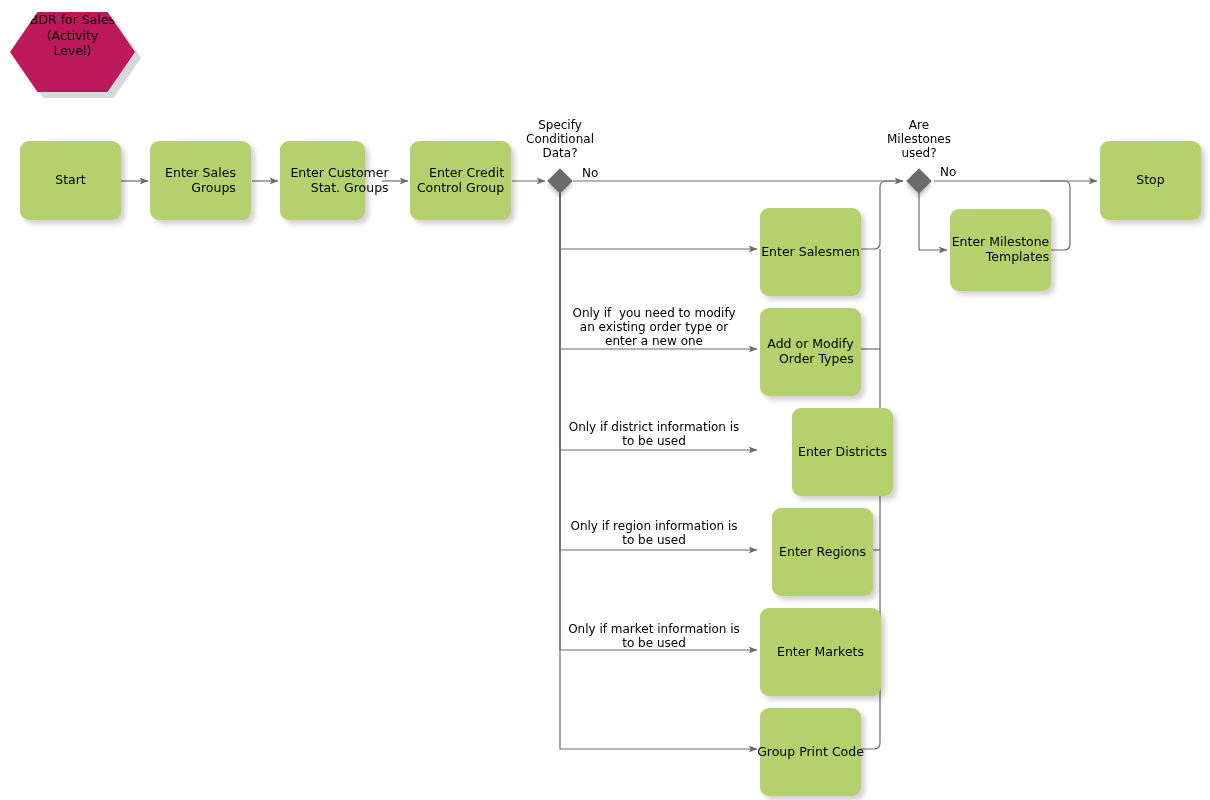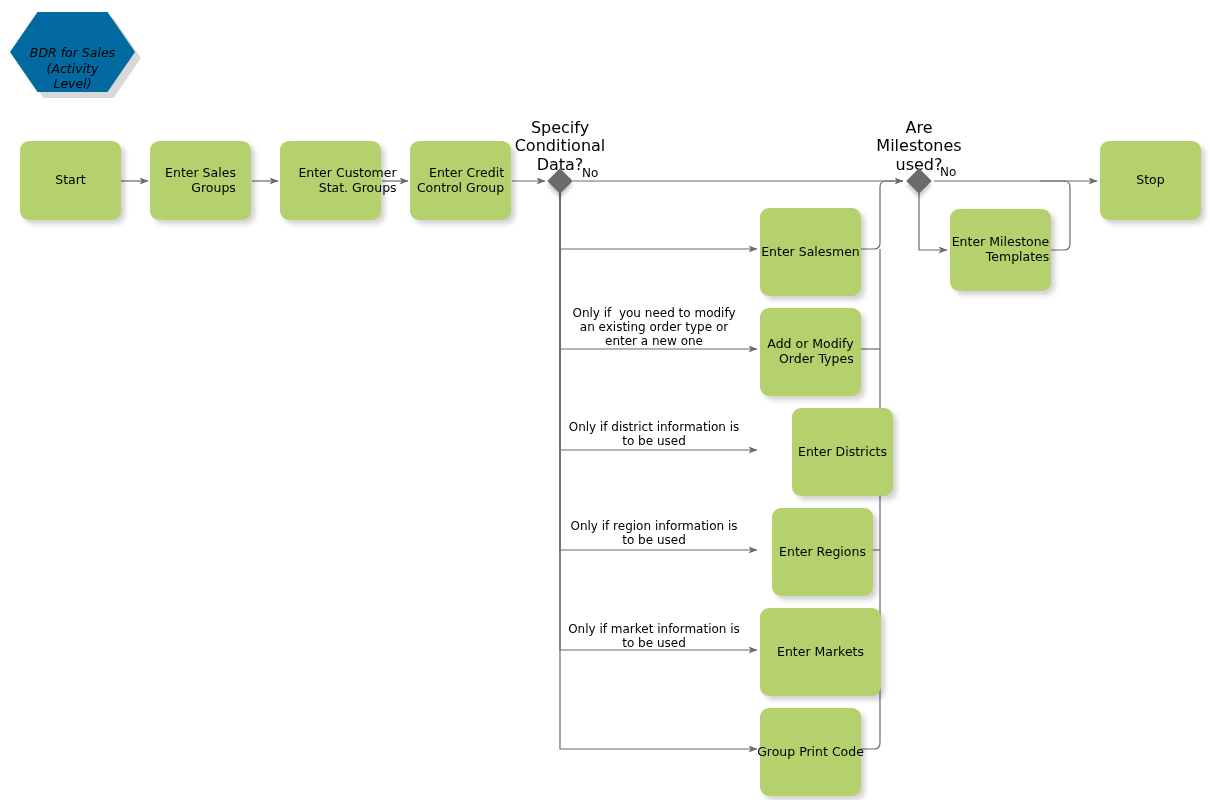--- a/index.html
+++ b/index.html
@@ -44,29 +44,28 @@
   }
   .terminal {
     background: #b4d16d;
     border-radius: 9px;
     font-size: 12.5px;
     box-shadow: 4px 4px 5px rgba(0,0,0,0.18);
   }
   .title-hex {
     position: absolute;
     display: flex;
-    align-items: flex-end;
+    align-items: flex-start;
     justify-content: center;
     text-align: center;
     font-size: 12.5px;
     color: #000000;
-    background: #0369a1;
+    background: #be185d;
     clip-path: polygon(22% 0%, 78% 0%, 100% 50%, 78% 100%, 22% 100%, 0% 50%);
     line-height: 1.25;
-    font-style: italic;
   }
   .title-hex-shadow {
     position: absolute;
     background: #d8d8d8;
     clip-path: polygon(22% 0%, 78% 0%, 100% 50%, 78% 100%, 22% 100%, 0% 50%);
   }
   .decision {
     position: absolute;
     background: #6b6b6b;
     transform: rotate(45deg);
@@ -75,21 +74,21 @@
   .edge-label {
     position: absolute;
     font-size: 12px;
     color: #000000;
     text-align: center;
     line-height: 1.15;
     white-space: pre;
   }
   .node-caption {
     position: absolute;
-    font-size: 16px;
+    font-size: 12px;
     color: #000000;
     text-align: center;
     line-height: 1.15;
     white-space: pre;
   }
   .flag-no {
     position: absolute;
     font-size: 12px;
     color: #000000;
   }
@@ -147,21 +146,21 @@
 
   <div class="node terminal" style="left:20px; top:141px; width:101px; height:79px;">
     <span style="white-space:pre;">Start</span>
   </div>
 
   <div class="node activity" style="left:150px; top:141px; width:101px; height:79px;">
     <span style="white-space:pre;">Enter Sales
 Groups</span>
   </div>
 
-  <div class="node activity" style="left:280px; top:141px; width:101px; height:79px;padding-left:39px;">
+  <div class="node activity" style="left:280px; top:141px; width:85px; height:79px;padding-left:39px;">
     <span style="white-space:pre;">Enter Customer
 Stat. Groups</span>
   </div>
 
   <div class="node activity" style="left:410px; top:141px; width:101px; height:79px;">
     <span style="white-space:pre;">Enter Credit
 Control Group</span>
   </div>
 
   <div class="node-caption" style="left:500px; top:119px; width:120px;">Specify

